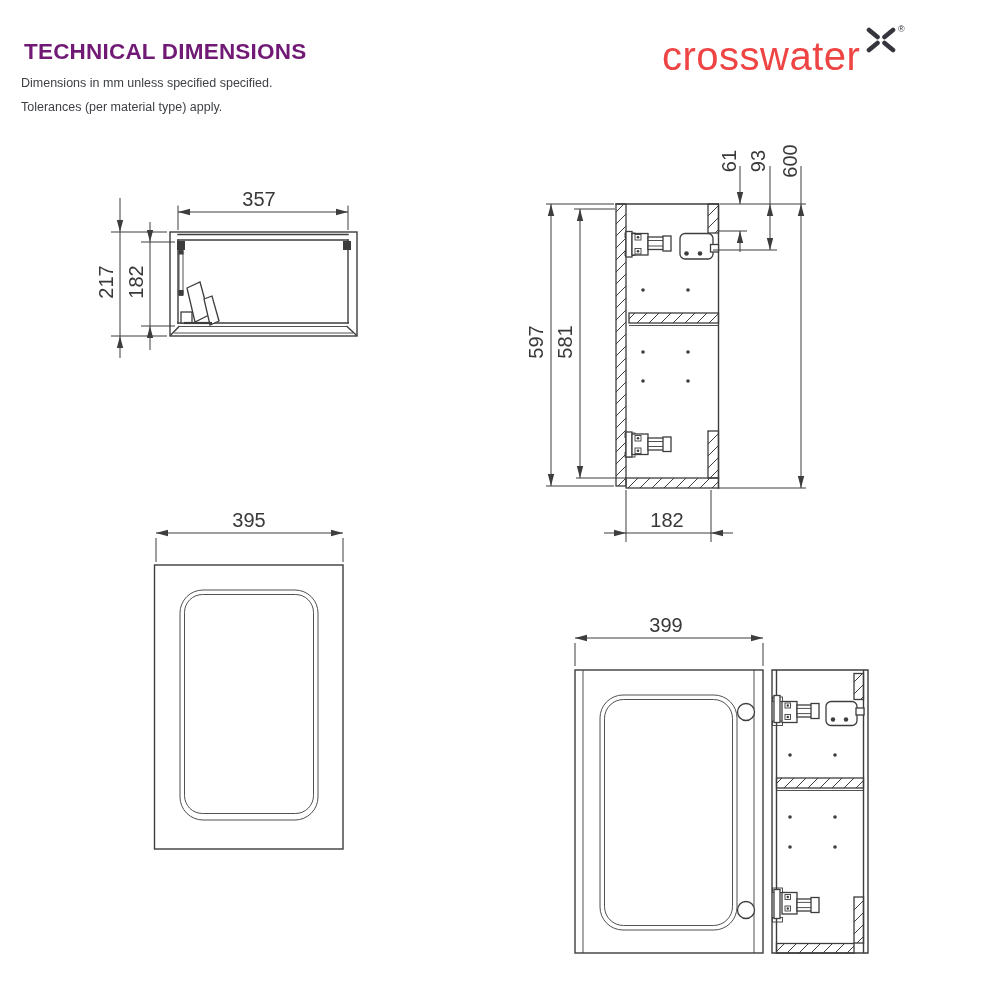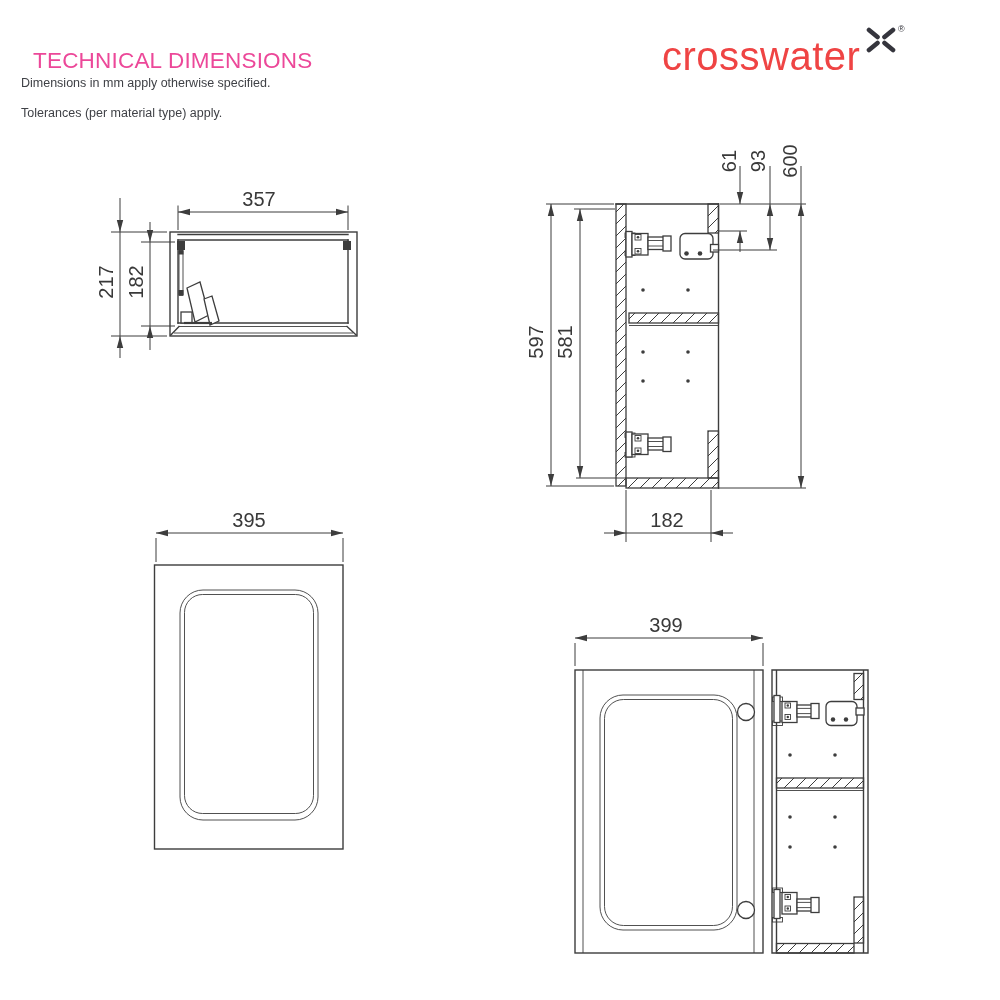--- a/index.html
+++ b/index.html
@@ -1,42 +1,42 @@
 <!DOCTYPE html>
 <html><head>
 <meta charset="utf-8">
 <style>
   html,body{margin:0;padding:0;background:#ffffff;}
   .page{position:relative;width:1000px;height:1000px;background:#ffffff;overflow:hidden;
         font-family:"Liberation Sans",sans-serif;color:#2c2f36;}
-  .title{position:absolute;left:21px;top:36px;font-size:22.5px;font-weight:400;
-         letter-spacing:.2px;color:#ec4899;margin:12px;}
+  .title{position:absolute;left:21px;top:36px;font-size:22.5px;font-weight:700;
+         letter-spacing:.2px;color:#701a75;margin:3px;}
   .note{position:absolute;left:21px;font-size:12.5px;color:#3f4146;margin:0;}
-  .note1{top:76px;} .note2{top:106px;}
+  .note1{top:76px;} .note2{top:100px;}
   .brand{position:absolute;left:662px;top:34px;font-size:40px;font-weight:300;
          color:#ef4444;letter-spacing:.5px;}
   .brandx{position:absolute;left:866px;top:27px;}
   .reg{position:absolute;left:898px;top:24px;font-size:9px;color:#35353d;}
   svg.drawing{position:absolute;left:0;top:0;}
   .ln{stroke:#3d3d3d;stroke-width:1.4;fill:none;stroke-linecap:square;}
   .lt{stroke:#3d3d3d;stroke-width:.9;fill:none;}
   .dim{stroke:#3d3d3d;stroke-width:1;fill:none;}
   .arr{fill:#3d3d3d;stroke:none;}
   .hat{fill:url(#hatch);stroke:#3d3d3d;stroke-width:1.3;}
   .fil{fill:#3d3d3d;stroke:none;}
   .wht{fill:#ffffff;stroke:#3d3d3d;stroke-width:1.3;}
   .dimtxt{font-family:"Liberation Sans",sans-serif;font-size:20px;fill:#393939;}
 </style>
 </head>
 <body>
 
 <div class="page">
 
   <h1 class="title">TECHNICAL DIMENSIONS</h1>
-  <p class="note note1">Dimensions in mm apply otherwise specified.</p>
+  <p class="note note1">Dimensions in mm unless specified specified.</p>
   <p class="note note2">Tolerances (per material type) apply.</p>
 
   <span class="brand">crosswater</span>
   <svg class="brandx" width="30" height="26" viewBox="0 0 30 26">
     <g stroke="#35353d" stroke-width="4.6" stroke-linecap="round" fill="none">
       <path d="M3,3 L11.5,10"></path>
         <path d="M27,3 L18.5,10"></path>
       <path d="M3,23 L11.5,16"></path>
         <path d="M27,23 L18.5,16"></path>
     </g>

